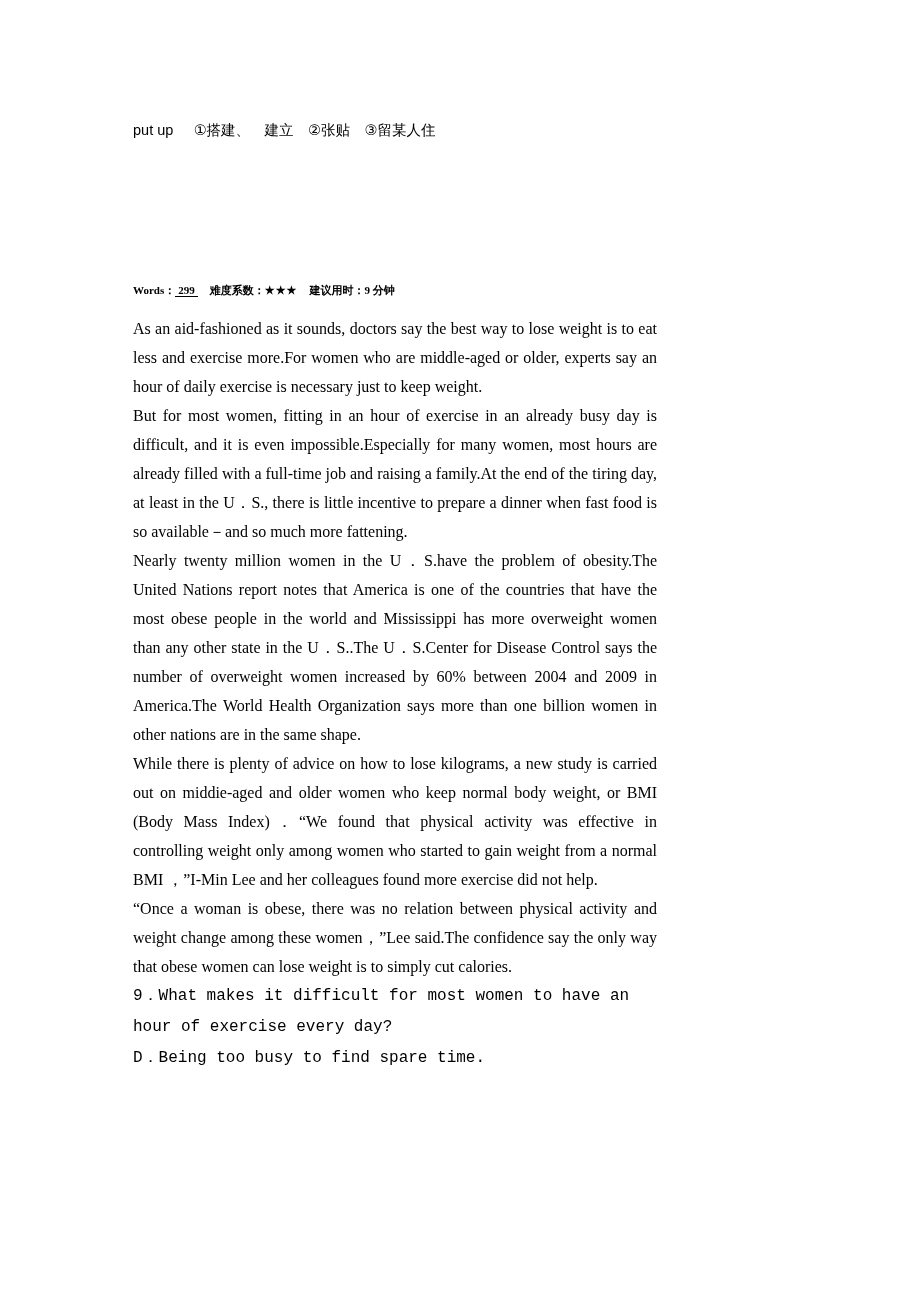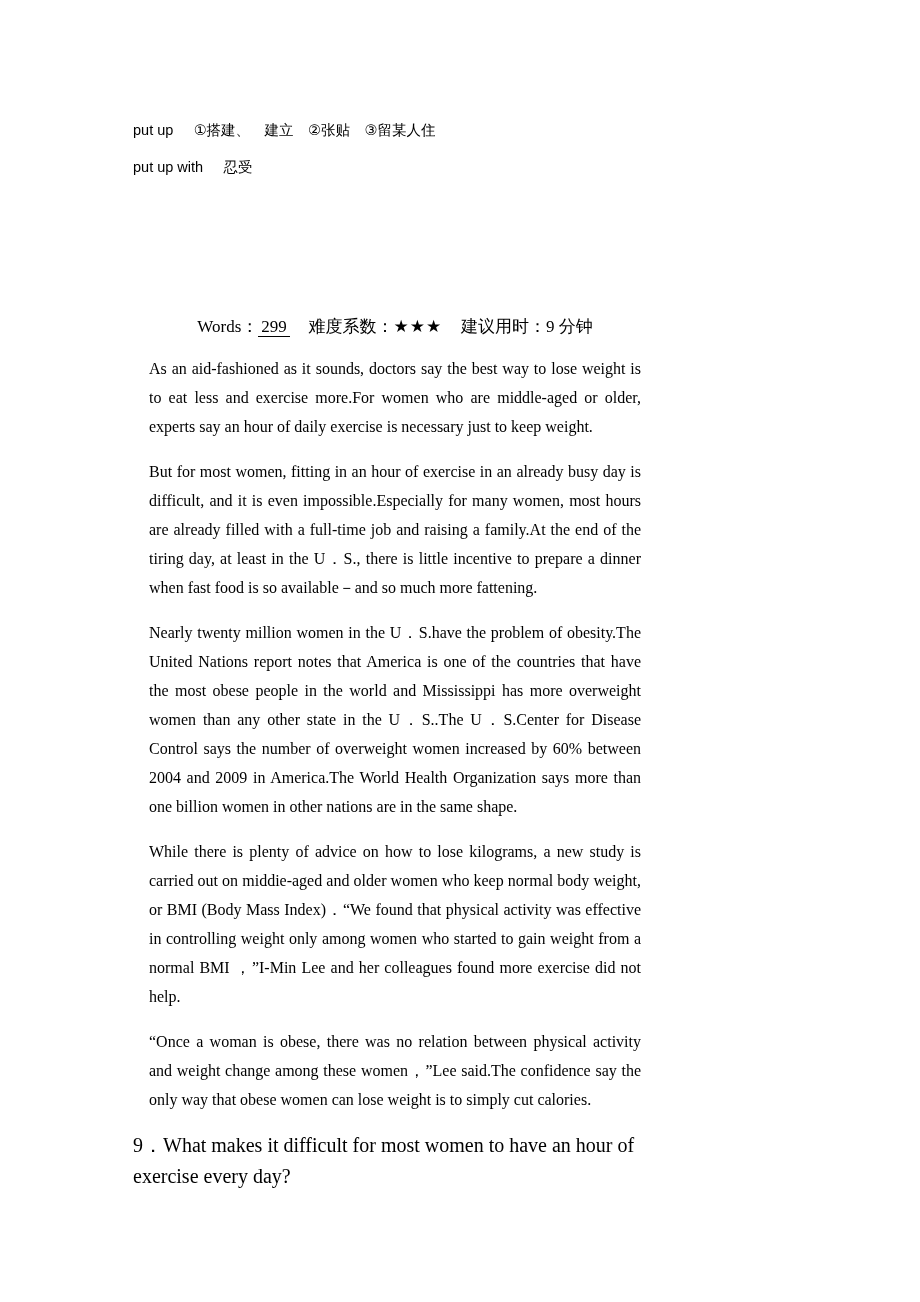--- a/index.html
+++ b/index.html
@@ -29,82 +29,81 @@
   .vocab-line {
     margin: 0 0 16px 0;
     line-height: 21px;
   }
   .vocab-line .def {
     margin-left: 1.4em;
   }
   
   .meta {
     margin-top: 138px;
-    text-align: center;
-    font-size: 17px;
+    font-size: 11px;
     line-height: 22px;
     white-space: nowrap;
+    font-weight: bold;
   }
   .meta .underline {
     border-bottom: 1px solid #000;
     padding: 0 3px;
   }
   .meta .gap {
     margin-left: 1.1em;
   }
   .meta .stars {
     letter-spacing: 1px;
   }
   
   .article {
     margin-top: 13px;
     font-size: 16px;
     line-height: 29px;
   }
   .article p {
-    margin: 16px;
+    margin: 0;
     text-align: justify;
     text-justify: inter-word;
   }
   
   .questions {
-    font-size: 20px;
+    font-size: 16px;
     line-height: 31px;
+    font-family: Liberation Mono, monospace;
   }
   .questions p {
     margin: 0;
   }
   .questions .analysis {
     text-align: justify;
     text-justify: inter-word;
   }
 </style>
 </head>
 <body>
 
 <div class="page">
 
   <div class="vocab">
     <p class="vocab-line">
       <span class="term">put up</span><span class="def">①搭建、　建立　②张贴　③留某人住</span>
     </p>
-    <p class="vocab-line">
-      <span class="term">put up with</span><span class="def">忍受</span>
-    </p>
   </div>
 
   <div class="meta">
     <span>Words：</span><span class="underline">299</span><span class="gap">难度系数：</span><span class="stars">★★★</span><span class="gap">建议用时：</span><span>9 分钟</span>
   </div>
 
   <div class="article">
     <p>As an aid-fashioned as it sounds, doctors say the best way to lose weight is to eat less and exercise more.For women who are middle-aged or older, experts say an hour of daily exercise is necessary just to keep weight.</p>
     <p>But for most women, fitting in an hour of exercise in an already busy day is difficult, and it is even impossible.Especially for many women, most hours are already filled with a full-time job and raising a family.At the end of the tiring day, at least in the U．S., there is little incentive to prepare a dinner when fast food is so available－and so much more fattening.</p>
     <p>Nearly twenty million women in the U．S.have the problem of obesity.The United Nations report notes that America is one of the countries that have the most obese people in the world and Mississippi has more overweight women than any other state in the U．S..The U．S.Center for Disease Control says the number of overweight women increased by 60% between 2004 and 2009 in America.The World Health Organization says more than one billion women in other nations are in the same shape.</p>
     <p>While there is plenty of advice on how to lose kilograms, a new study is carried out on middie-aged and older women who keep normal body weight, or BMI (Body Mass Index)．“We found that physical activity was effective in controlling weight only among women who started to gain weight from a normal BMI ，”I-Min Lee and her colleagues found more exercise did not help.</p>
     <p>“Once a woman is obese, there was no relation between physical activity and weight change among these women，”Lee said.The confidence say the only way that obese women can lose weight is to simply cut calories.</p>
   </div>
 
   <div class="questions">
     <p>9．What makes it difficult for most women to have an hour of exercise every day?</p>
+    <p>D．Being too busy to find spare time.</p>
   </div>
 
 </div>
 
 </body></html>

